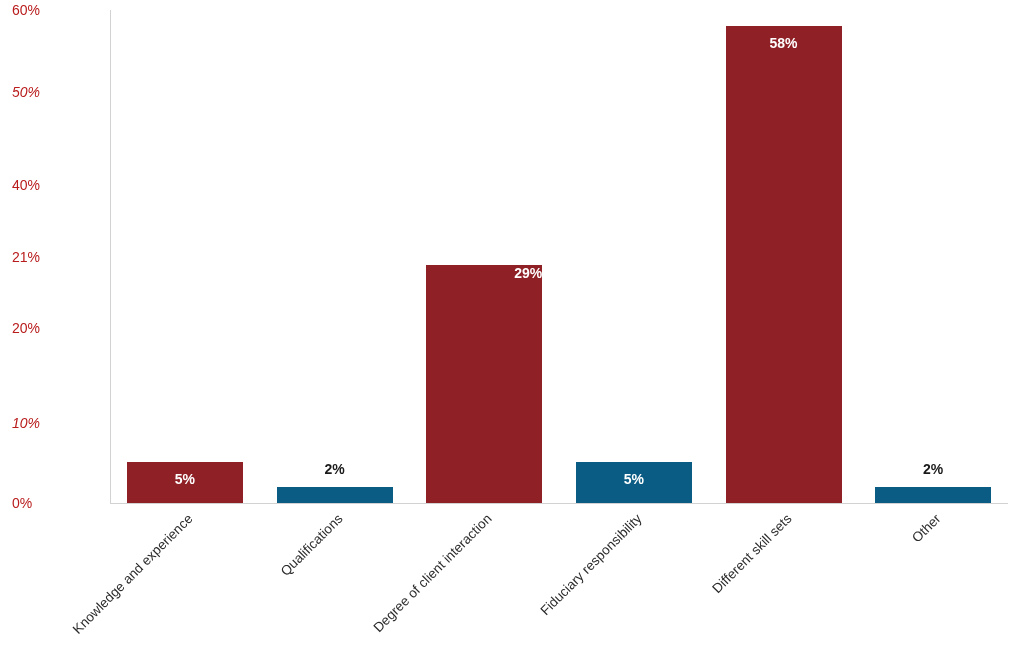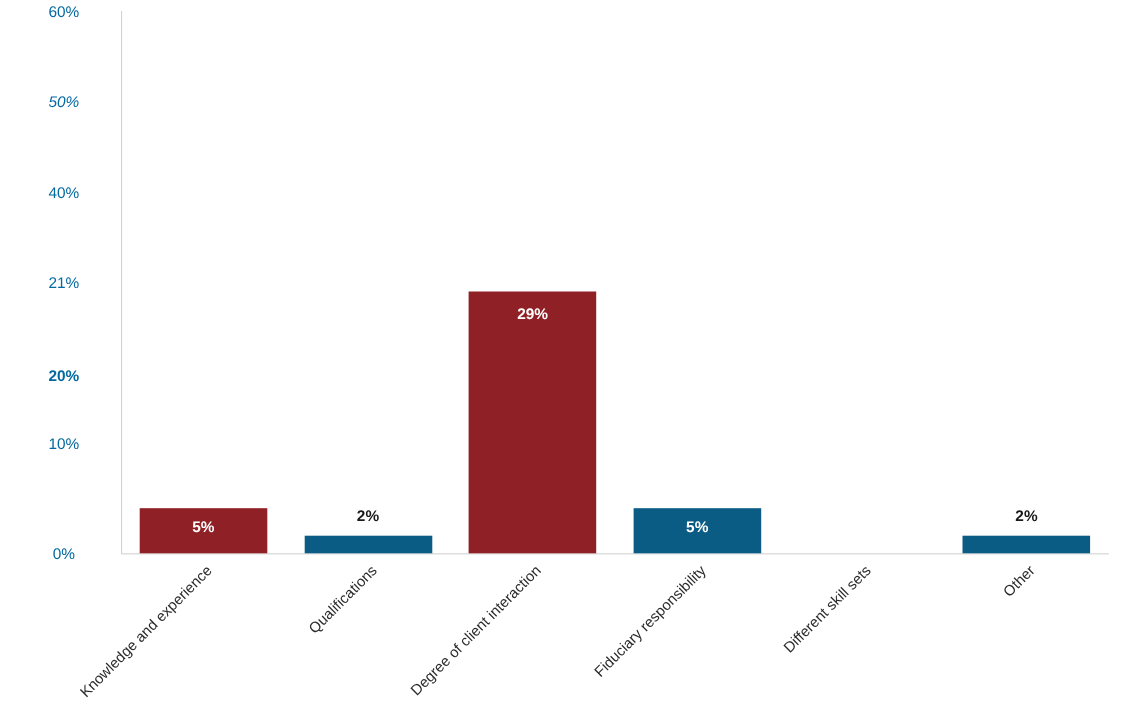--- a/index.html
+++ b/index.html
@@ -28,24 +28,24 @@
     left: 110px;
     top: 10px;
     width: 1px;
     height: 493px;
     background: #d2d2d2;
   }
   .y-tick-label {
     position: absolute;
     right: 0;
     width: 92px;
-    text-align: center;
+    text-align: left;
     font-size: 14px;
     line-height: 14px;
-    color: #0369a1;
+    color: #b91c1c;
     white-space: nowrap;
   }
   #y-axis-labels {
     position: absolute;
     left: 0;
     top: 0;
     width: 104px;
     height: 650px;
   }
 
@@ -119,48 +119,52 @@
     pointer-events: auto;
   }
 </style>
 </head>
 <body>
 
 <div id="chart-root">
 
   <div id="y-axis-labels">
       <div class="y-tick-label" style="top: 496px;">0%</div>
-      <div class="y-tick-label" style="top: 396px;">10%</div>
-      <div class="y-tick-label" style="top: 334px; font-weight: bold;">20%</div>
+      <div class="y-tick-label" style="top: 416px; font-style: italic;">10%</div>
+      <div class="y-tick-label" style="top: 321px;">20%</div>
       <div class="y-tick-label" style="top: 249.5px;">21%</div>
-      <div class="y-tick-label" style="top: 168px;">40%</div>
+      <div class="y-tick-label" style="top: 178px;">40%</div>
       <div class="y-tick-label" style="top: 85.1667px; font-style: italic;">50%</div>
       <div class="y-tick-label" style="top: 3px;">60%</div>
     </div>
 
   <div class="y-axis-line"></div>
 
   <div class="baseline"></div>
 
   <div class="plot-area" id="plot-area">
       <div class="bar" style="left: 16.8333px; width: 116px; height: 493px;">
         <div class="bar-rect" style="height: 41.0833px; background: rgb(143, 32, 38);"></div>
         <div class="bar-value-inside" style="bottom: 17.0833px;">5%</div>
       </div>
       <div class="bar" style="left: 166.5px; width: 116px; height: 493px;">
         <div class="bar-rect" style="height: 16.4333px; background: rgb(11, 92, 132);"></div>
         <div class="bar-value-outside" style="bottom: 27.4333px;">2%</div>
       </div>
       <div class="bar" style="left: 316.167px; width: 116px; height: 493px;">
         <div class="bar-rect" style="height: 238.283px; background: rgb(143, 32, 38);"></div>
-        <div class="bar-value-inside" style="bottom: 211px;">29%</div>
+        <div class="bar-value-inside" style="bottom: 223px; text-align: right;">29%</div>
       </div>
       <div class="bar" style="left: 465.833px; width: 116px; height: 493px;">
         <div class="bar-rect" style="height: 41.0833px; background: rgb(11, 92, 132);"></div>
         <div class="bar-value-inside" style="bottom: 17.0833px;">5%</div>
+      </div>
+      <div class="bar" style="left: 615.5px; width: 116px; height: 493px;">
+        <div class="bar-rect" style="height: 476.567px; background: rgb(143, 32, 38);"></div>
+        <div class="bar-value-inside" style="bottom: 452.567px;">58%</div>
       </div>
       <div class="bar" style="left: 765.167px; width: 116px; height: 493px;">
         <div class="bar-rect" style="height: 16.4333px; background: rgb(11, 92, 132);"></div>
         <div class="bar-value-outside" style="bottom: 27.4333px;">2%</div>
       </div>
     </div>
 
   <div id="x-axis-labels">
       <div class="x-tick" style="left: -215.167px; width: 400px;">Knowledge and experience</div>
       <div class="x-tick" style="left: -65.5px; width: 400px;">Qualifications</div>

